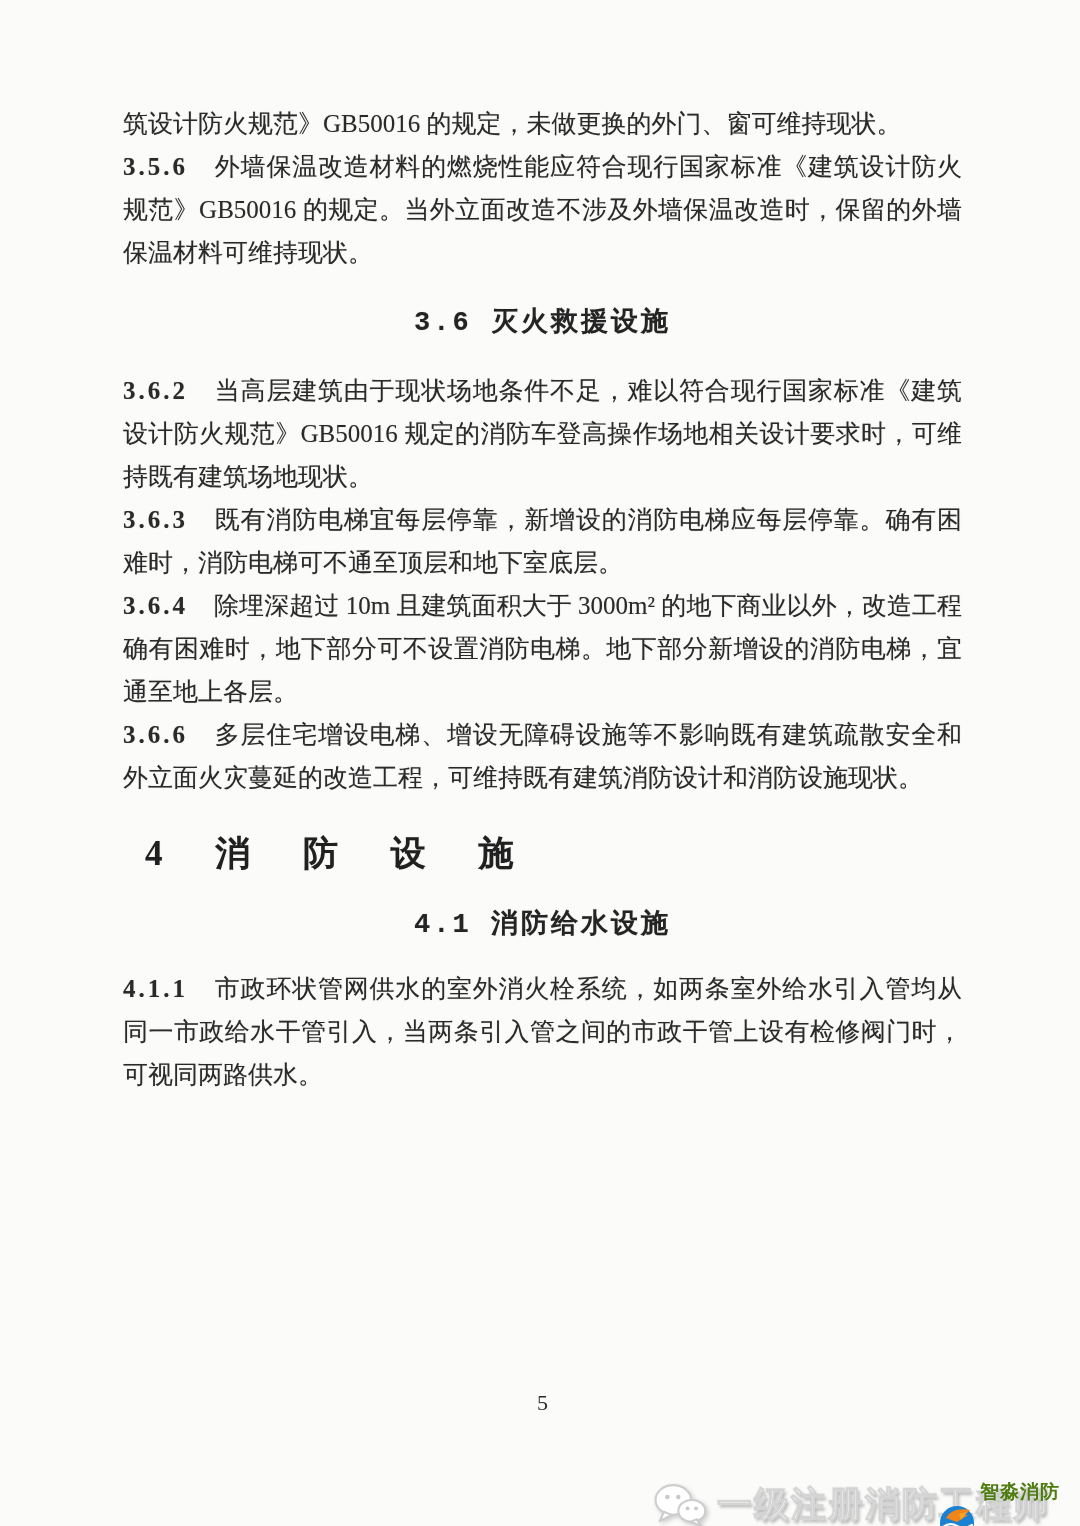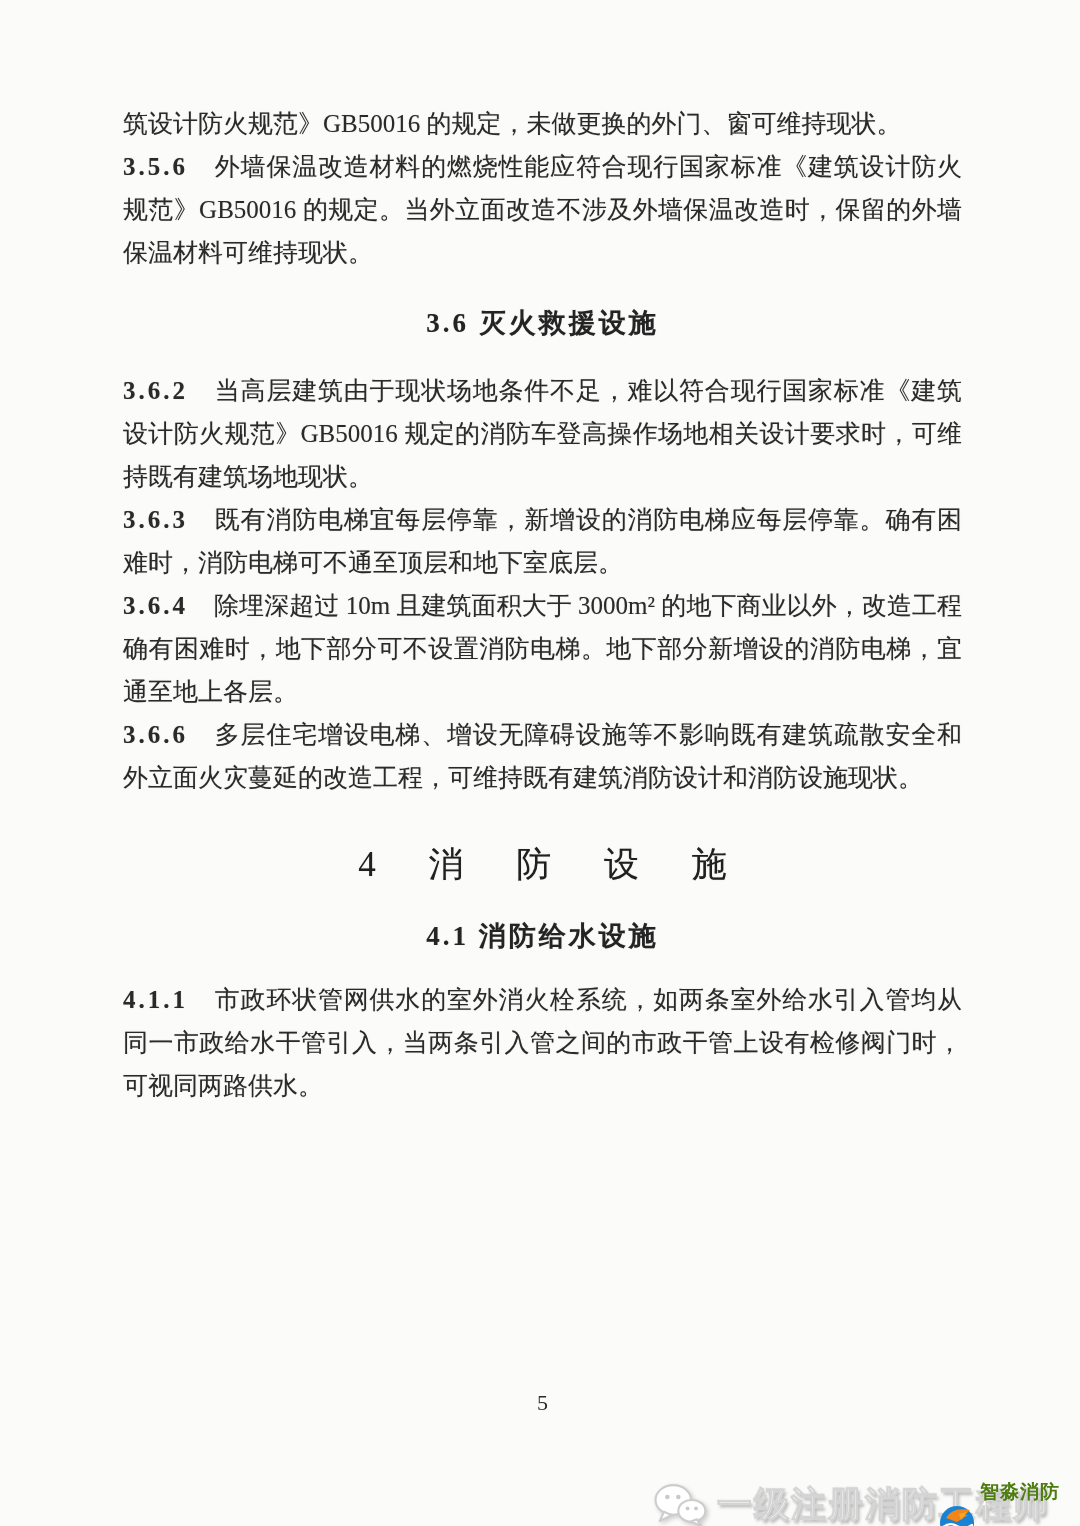--- a/index.html
+++ b/index.html
@@ -29,25 +29,26 @@
     letter-spacing:3px;
     margin-right:26px;
     white-space:nowrap;
   }
   .clause-num:empty { display:none; margin:0; }
   .section-heading {
     font-size:27px; line-height:43px; font-weight:bold;
     text-align:center; letter-spacing:3px;
     color:#242424; margin:28px 0 24px 0;
     text-shadow:0 0 1px rgba(60,60,60,.35);
+    font-family:Liberation Mono, monospace;
   }
   .chapter-heading {
-    font-size:35px; line-height:52px; font-weight:normal;
-    text-align:center; letter-spacing:22px; text-indent:22px;
-    color:#202020; margin:40px 0 0 0;
+    font-size:35px; line-height:52px; font-weight:bold;
+    letter-spacing:22px; text-indent:22px;
+    color:#202020; margin:29px 0 0 0;
     text-shadow:0 0 1px rgba(60,60,60,.35);
   }
   .sub-heading { margin:24px 0 20px 0; }
   .page-number {
     position:absolute; left:123px; top:1390px; width:839px;
     text-align:center; font-size:22px; color:#2a2a2a;
   }
   
   .watermark {
     position:absolute; top:1481px; right:30px;

